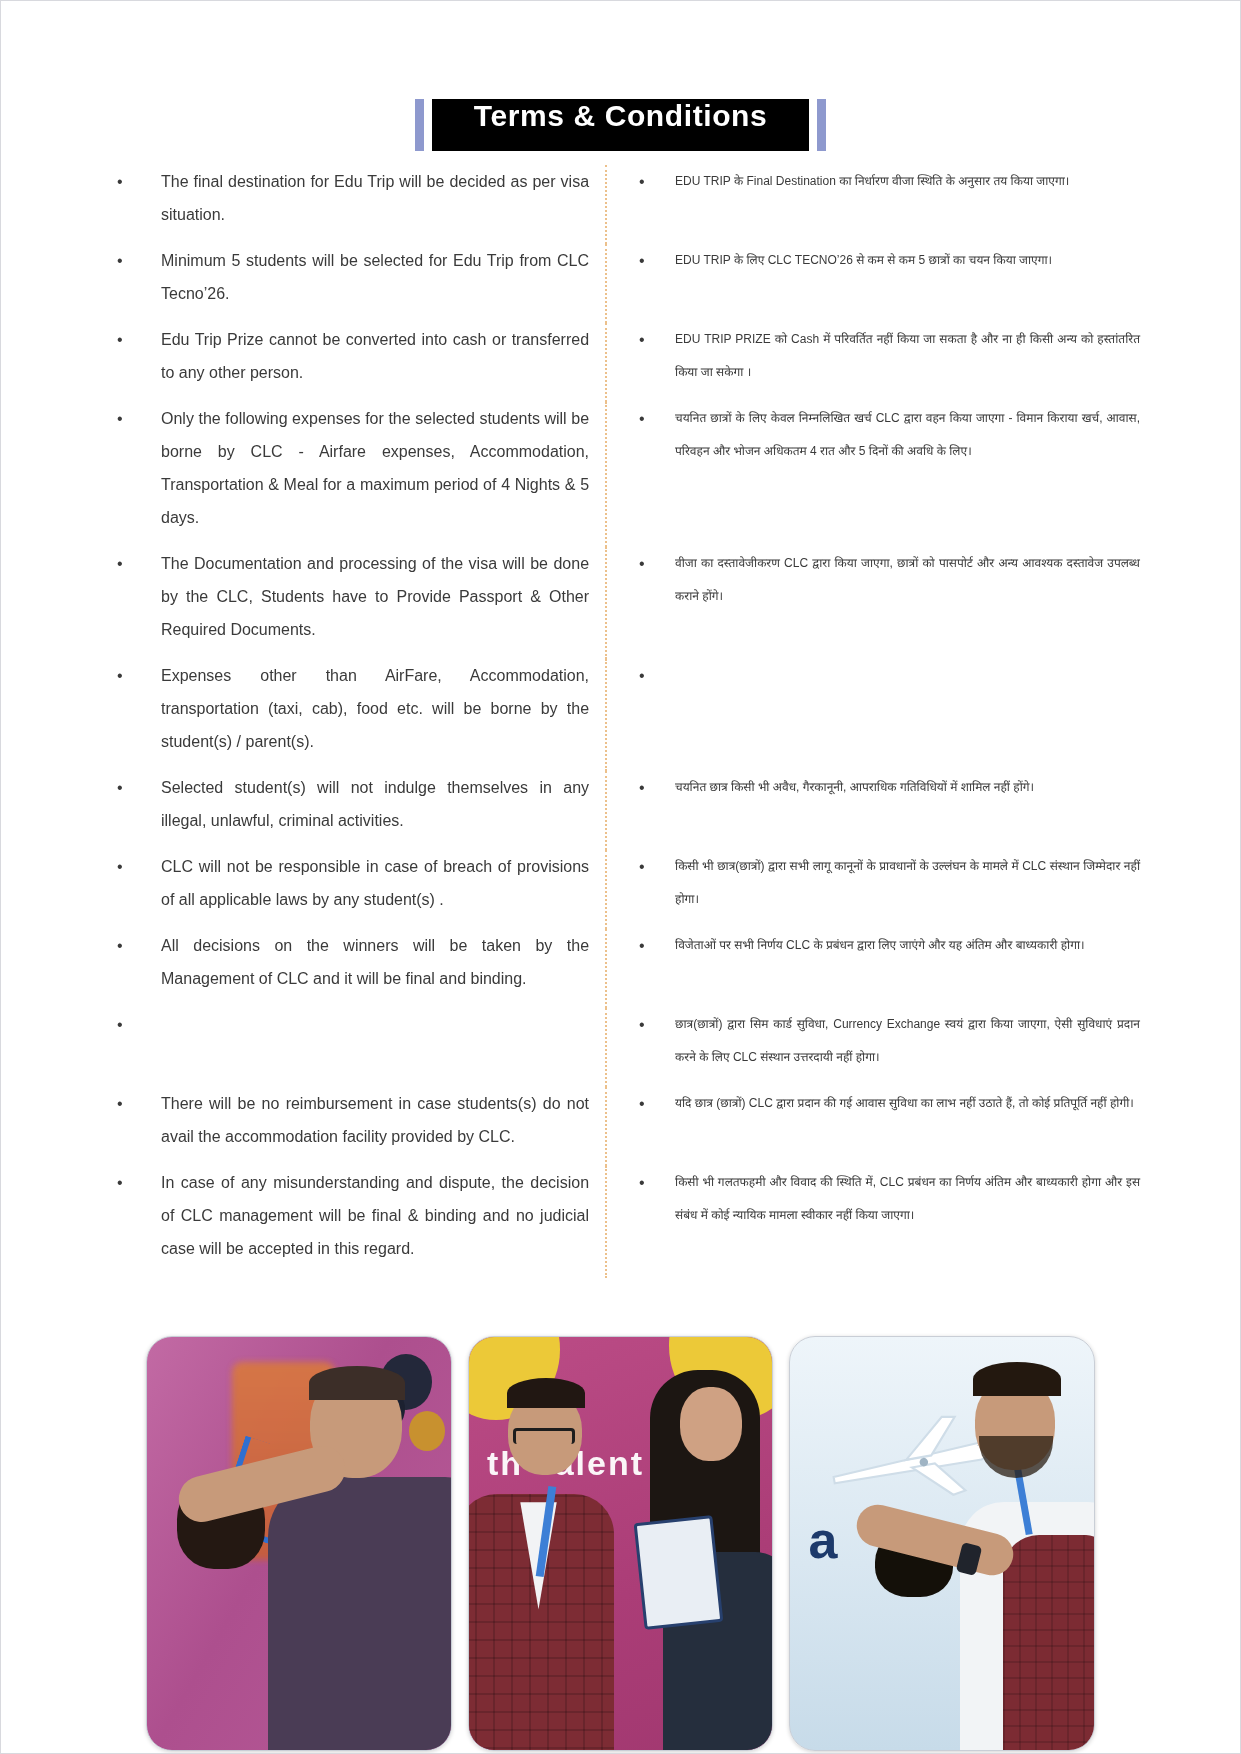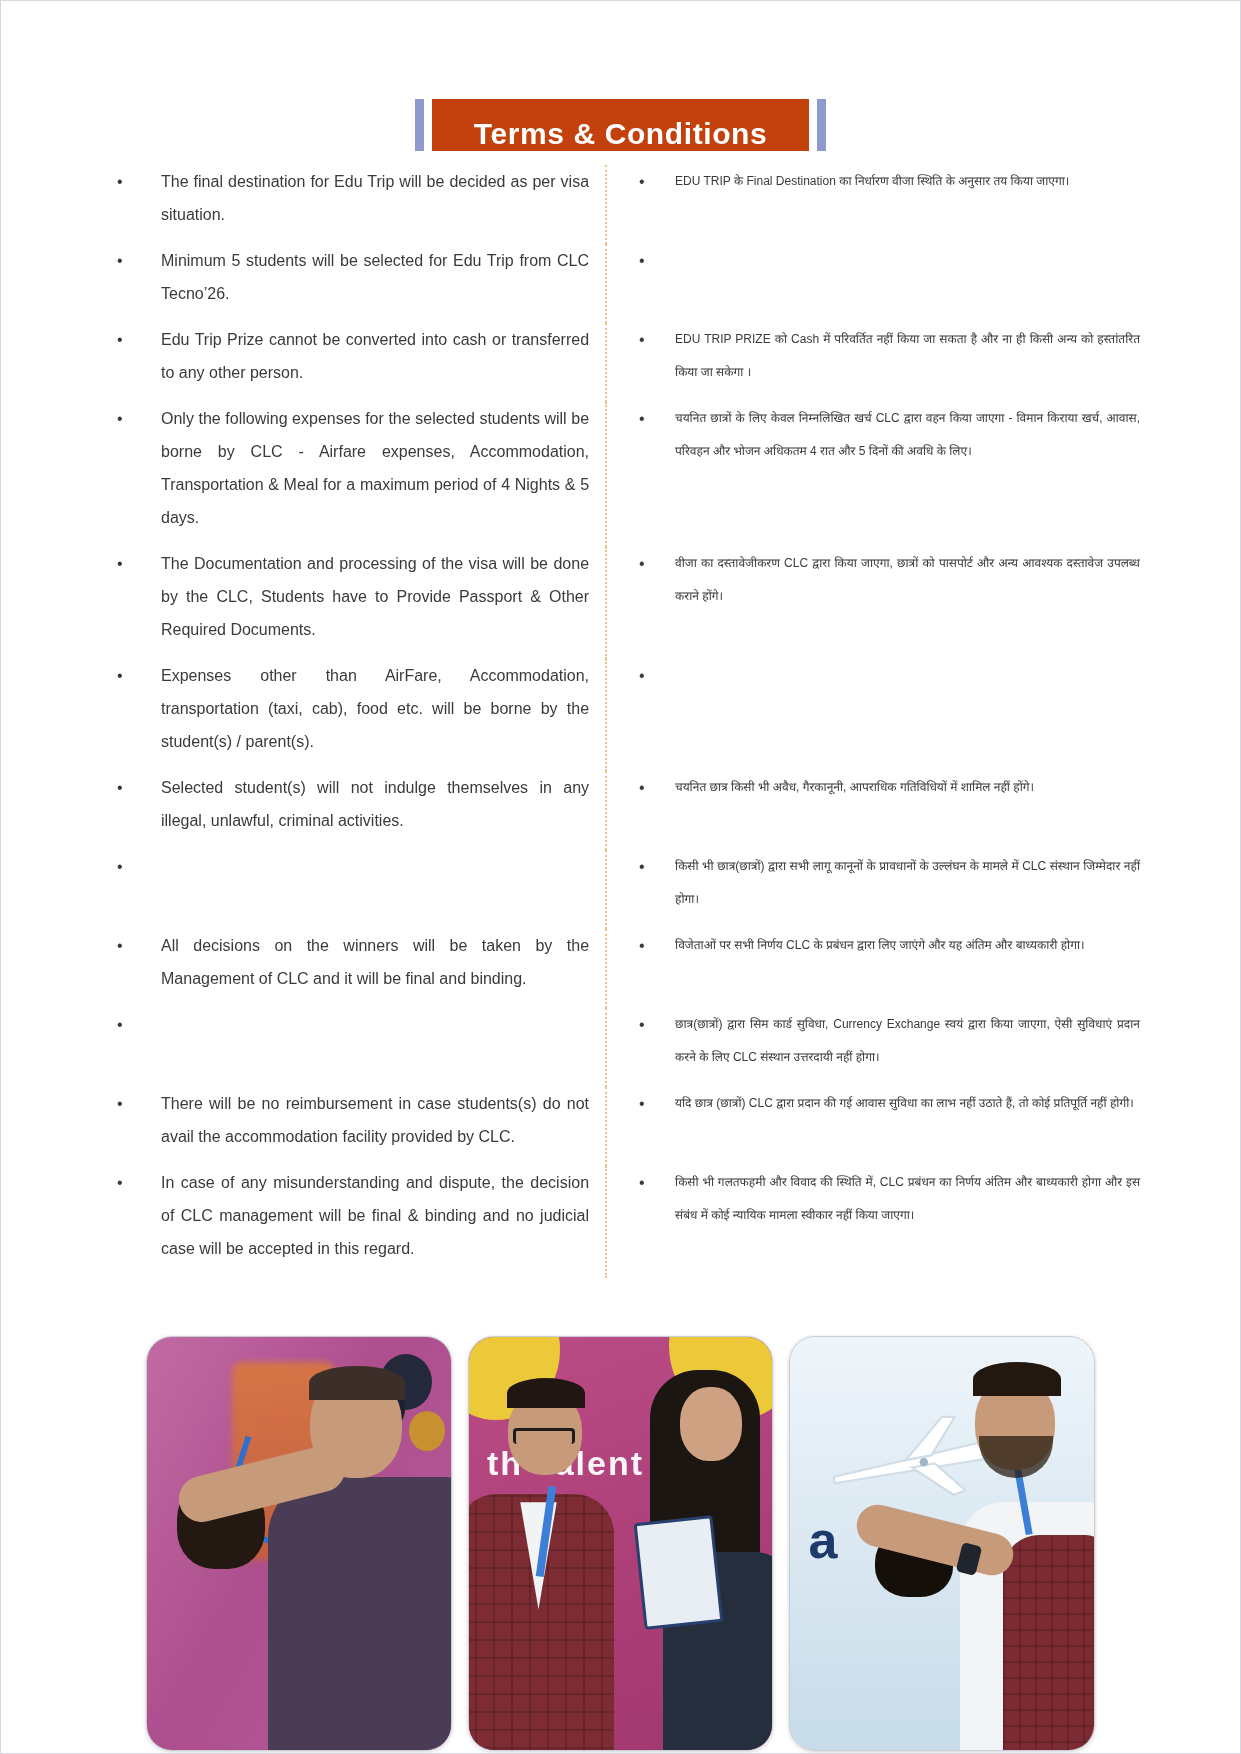--- a/index.html
+++ b/index.html
@@ -14,22 +14,22 @@
   }
 
   
   .banner-wrap {
     margin-top:98px;
     display:flex; justify-content:center; align-items:stretch; gap:8px;
     height:52px;
   }
   .side-bar { width:9px; background:#8E99CE; }
   .banner {
-    background:#c2410c;
-    display:flex; align-items:flex-end;
+    background:#000000;
+    display:flex; align-items:flex-start;
     padding:0 42px;
   }
   .banner h1 {
     color:#ffffff; font-size:30px; font-weight:700; letter-spacing:.6px;
   }
 
   
   .terms { margin:14px 98px 0 98px; }
   .term-row { display:flex; }
   .cell { display:flex; align-items:flex-start; }
@@ -136,20 +136,21 @@
         <div class="txt">EDU TRIP के Final Destination का निर्धारण वीजा स्थिति के अनुसार तय किया जाएगा।</div>
       </div>
     </div>
     <div class="term-row">
       <div class="cell en">
         <span class="bullet">•</span>
         <div class="txt">Minimum 5 students will be selected for Edu Trip from CLC Tecno’26.</div>
       </div>
       <div class="cell hi">
         <span class="bullet">•</span>
+        <div class="txt">EDU TRIP के लिए CLC TECNO’26 से कम से कम 5 छात्रों का चयन किया जाएगा।</div>
       </div>
     </div>
     <div class="term-row">
       <div class="cell en">
         <span class="bullet">•</span>
         <div class="txt">Edu Trip Prize cannot be converted into cash or transferred to any other person.</div>
       </div>
       <div class="cell hi">
         <span class="bullet">•</span>
         <div class="txt">EDU TRIP PRIZE को Cash में परिवर्तित नहीं किया जा सकता है और ना ही किसी अन्य को हस्तांतरित किया जा सकेगा ।</div>
@@ -190,20 +191,21 @@
         <div class="txt">Selected student(s) will not indulge themselves in any illegal, unlawful, criminal activities.</div>
       </div>
       <div class="cell hi">
         <span class="bullet">•</span>
         <div class="txt">चयनित छात्र किसी भी अवैध, गैरकानूनी, आपराधिक गतिविधियों में शामिल नहीं होंगे।</div>
       </div>
     </div>
     <div class="term-row">
       <div class="cell en">
         <span class="bullet">•</span>
+        <div class="txt">CLC will not be responsible in case of breach of provisions of all applicable laws by any student(s) .</div>
       </div>
       <div class="cell hi">
         <span class="bullet">•</span>
         <div class="txt">किसी भी छात्र(छात्रों) द्वारा सभी लागू कानूनों के प्रावधानों के उल्लंघन के मामले में CLC संस्थान जिम्मेदार नहीं होगा।</div>
       </div>
     </div>
     <div class="term-row">
       <div class="cell en">
         <span class="bullet">•</span>
         <div class="txt">All decisions on the winners will be taken by the Management of CLC and it will be final and binding.</div>

